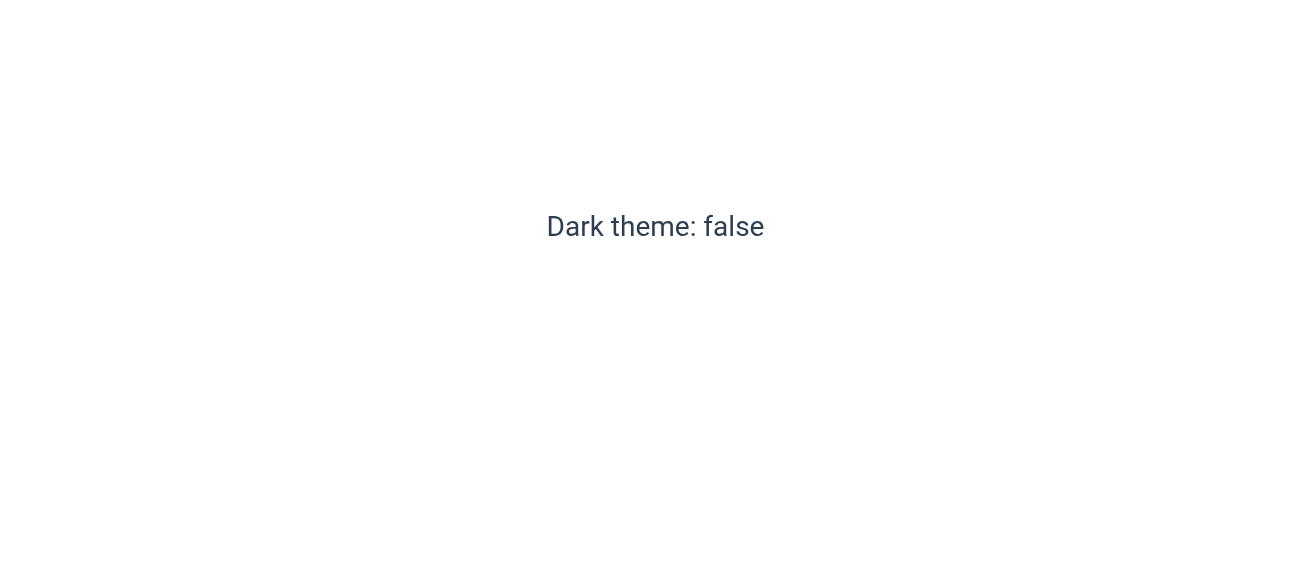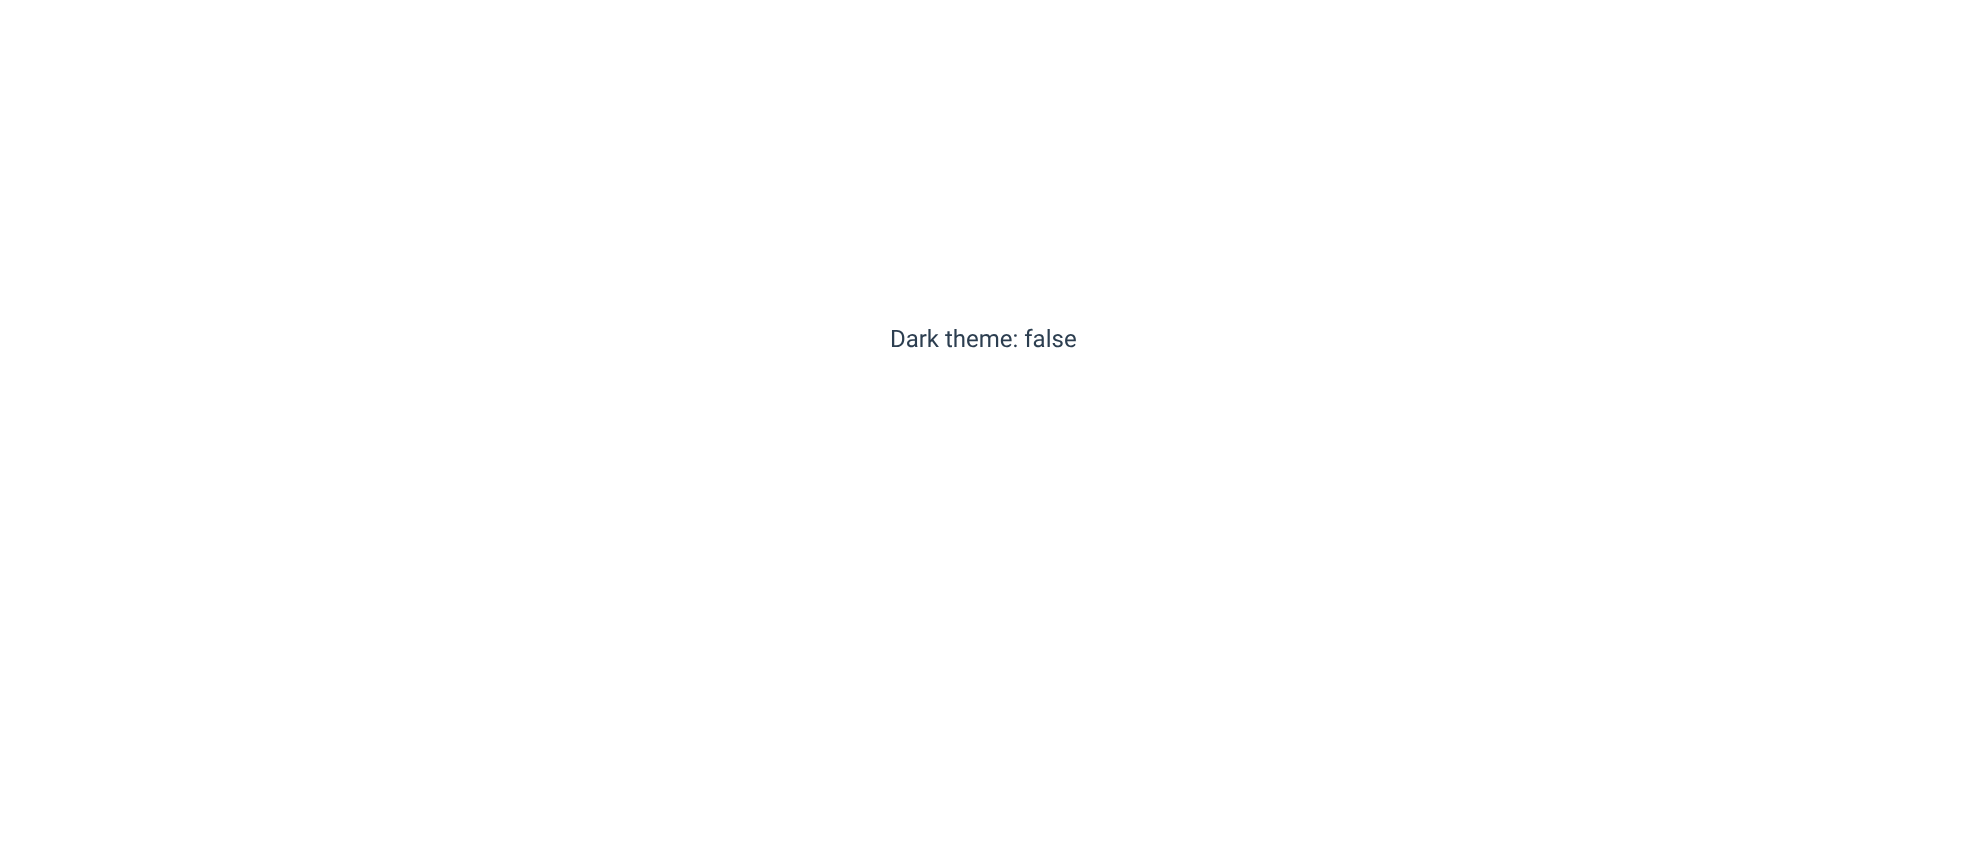--- a/index.html
+++ b/index.html
@@ -12,21 +12,21 @@
       height: 566px;
       background: #ffffff;
       font-family: -apple-system, BlinkMacSystemFont, "Segoe UI", Roboto, "Helvetica Neue", Arial, sans-serif;
       position: relative;
     }
     .status-text {
       position: absolute;
       left: 50%;
       top: 226px;
       transform: translate(-50%, -50%);
-      font-size: 16px;
+      font-size: 28px;
       color: #2c3e50;
       white-space: nowrap;
     }
   </style>
 </head>
 <body>
 
 <div class="status-text">Dark theme: false</div>
 
 </body></html>

